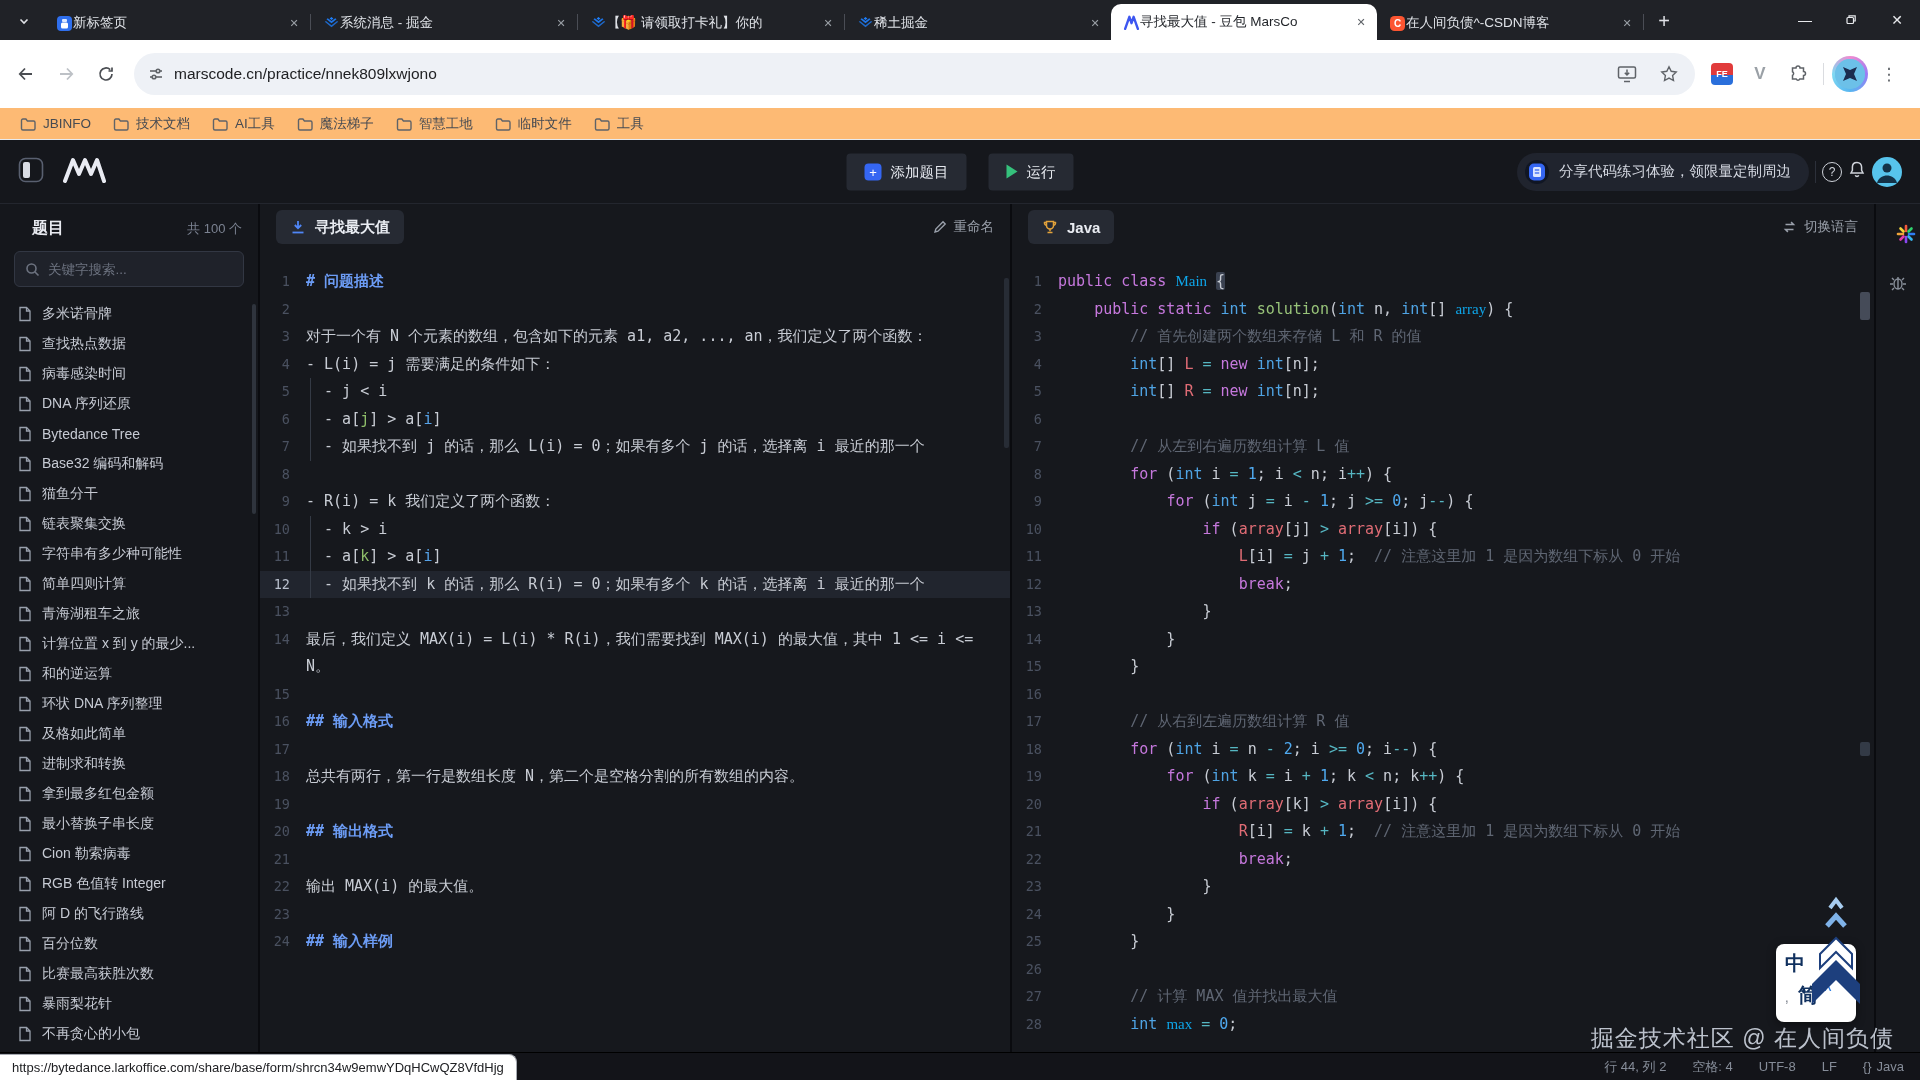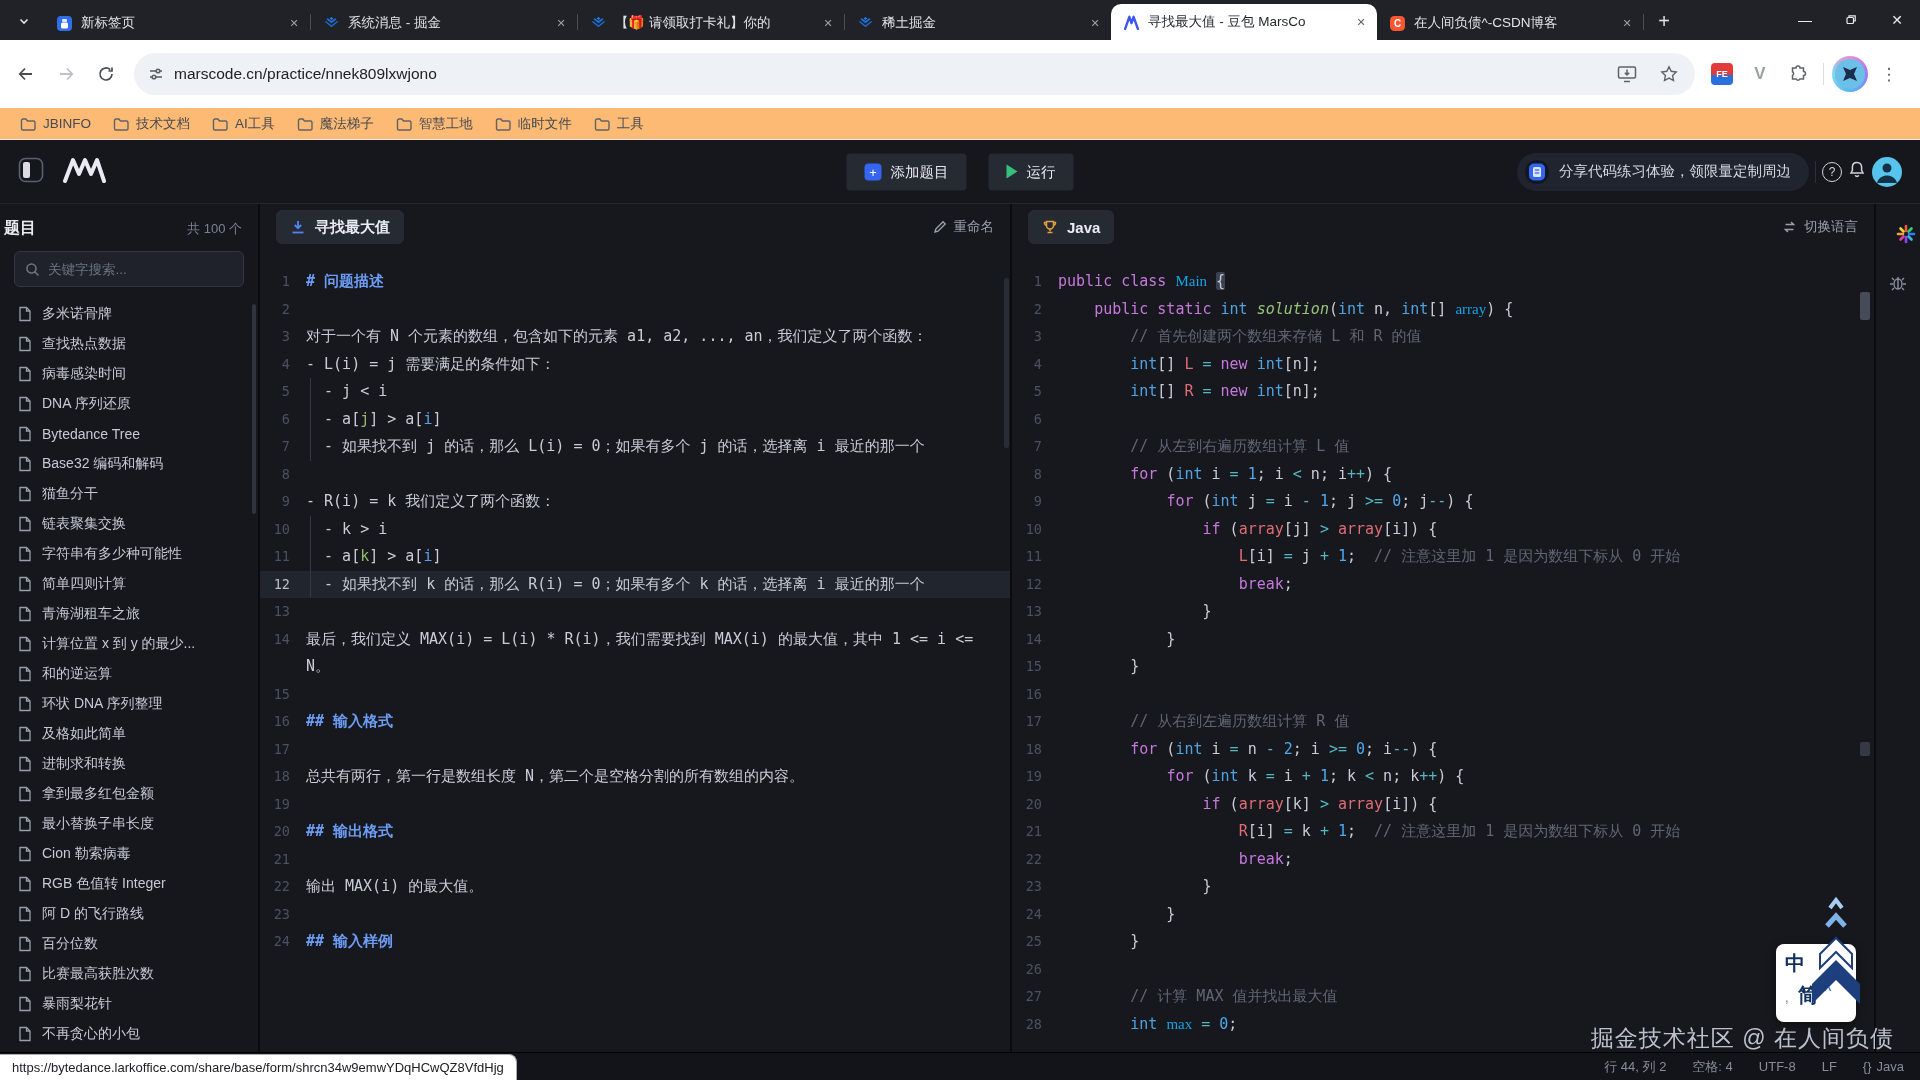--- a/index.html
+++ b/index.html
@@ -3,21 +3,21 @@
 <meta charset="utf-8">
 <style>
   * { margin:0; padding:0; box-sizing:border-box; }
   html,body { width:1920px; height:1080px; overflow:hidden; background:#141519;
               font-family:"Liberation Sans", sans-serif; }
   .screen { position:relative; width:1920px; height:1080px; display:flex; flex-direction:column; overflow:hidden; }
 
   
   .tabstrip { height:40px; background:#202227; display:flex; align-items:flex-end; flex:none; }
   .tab-search { width:28px; height:28px; margin:0 6px 5px 10px; border-radius:50%; display:grid; place-items:center; }
-  .tab { width:266px; height:34px; display:flex; align-items:center; padding:0 8px 0 12px; gap:8px;
+  .tab { width:266px; height:34px; display:flex; align-items:center; padding:0 8px 0 12px; 
          color:#dfe2e7; font-size:13.5px; position:relative; }
   .tab .fav { width:17px; height:17px; flex:none; display:grid; place-items:center; }
   .tab .tab-title { flex:1; white-space:nowrap; overflow:hidden; }
   .tab .tab-close { width:16px; height:16px; flex:none; display:grid; place-items:center; font-size:11px; color:#9aa0a6; border-radius:50%; }
   .tab.active { background:#ffffff; color:#1f2227; border-radius:10px 10px 0 0; height:36px; }
   .tab.active .tab-close { color:#5f6368; }
   .tab-sep { width:1px; height:16px; background:#4a4d55; margin-bottom:10px; flex:none; }
   .newtab-btn { width:28px; height:28px; margin:0 0 5px 6px; display:grid; place-items:center; color:#dfe1e6; font-size:20px; border-radius:50%; }
   .win-controls { margin-left:auto; display:flex; align-self:stretch; align-items:stretch; }
   .win-btn { width:46px; display:grid; place-items:center; color:#e8eaed; font-size:14px; }
@@ -45,21 +45,21 @@
   .tool-btn { display:inline-flex; align-items:center; gap:9px; background:#262a33; height:37px; padding:0 18px; border-radius:4px; color:#e5e8ee; font-size:14.5px; cursor:pointer; }
   .addsq { width:17px; height:17px; border-radius:4px; background:#3566f2; color:#fff; display:grid; place-items:center; font-size:13px; line-height:1; }
   .play-tri { width:0; height:0; border-left:11px solid #35c17c; border-top:7px solid transparent; border-bottom:7px solid transparent; }
   .right-cluster { margin-left:auto; display:flex; align-items:center; gap:6px; }
   .banner-pill { display:flex; align-items:center; gap:10px; background:#20242e; border-radius:19px; height:38px; padding:0 18px 0 8px; color:#d5d9e2; font-size:14.5px; }
   .help-ic { width:20px; height:20px; border-radius:50%; border:1.6px solid #cfd3da; color:#cfd3da; font-size:12px; display:grid; place-items:center; }
   .app-avatar { width:30px; height:30px; border-radius:50%; background:#57c4ec; overflow:hidden; display:grid; place-items:center; }
 
   .main { flex:1; display:flex; min-height:0; }
   .sidebar { width:260px; flex:none; background:#15171c; border-right:2px solid #0a0b0f; display:flex; flex-direction:column; position:relative; }
-  .sb-head { display:flex; align-items:center; justify-content:space-between; padding:14px 16px 8px 4px; }
+  .sb-head { display:flex; align-items:center; justify-content:space-between; padding:14px 16px 8px 32px; }
   .sb-title { font-size:16px; font-weight:bold; color:#e8eaf0; }
   .sb-count { font-size:13px; color:#7b8291; }
   .sb-search { margin:4px 14px 8px 14px; height:36px; background:#1f222a; border:1px solid #323743; border-radius:6px; display:flex; align-items:center; gap:8px; padding:0 10px; }
   .sb-search input { background:transparent; border:none; outline:none; color:#c6cad3; font-size:13.5px; width:170px; }
   .sb-search input::placeholder { color:#6d7380; }
   .sb-list { flex:1; overflow:hidden; padding:4px 0; }
   .sb-item { height:30px; display:flex; align-items:center; gap:10px; padding:0 18px; color:#c6cad3; font-size:14px; cursor:pointer; white-space:nowrap; }
   .sb-thumb { position:absolute; right:2px; top:100px; width:4px; height:210px; background:#2f343d; border-radius:2px; }
 
   .panel { display:flex; flex-direction:column; min-width:0; background:#16181d; }
@@ -75,21 +75,21 @@
   .lc { flex:1; color:#c8ccd4; padding-right:28px; }
   .md .lc { white-space:pre-wrap; }
   .code .lc { white-space:pre; }
   .row.active { background:#21252e; }
   .row.active .ln { color:#b8bfcc; }
   .nested .lc { position:relative; }
   .nested .lc::before { content:""; position:absolute; left:4px; top:0; bottom:0; border-left:1px solid #343a45; }
 
   .t-h { color:#6c9cf5; font-weight:bold; }
   .t-g { color:#8fbf6a; } .t-b { color:#56a2e8; }
-  .t-kw { color:#c678dd; } .t-ty { color:#4fa3e3; } .t-cls { color:#0ea5e9;font-family:Liberation Serif, serif; } .t-fn { color:#98c379;font-style:italic; }
+  .t-kw { color:#c678dd; } .t-ty { color:#4fa3e3; } .t-cls { color:#0ea5e9;font-family:Liberation Serif, serif; } .t-fn { color:#98c379; }
   .t-var { color:#e06c75; } .t-num { color:#4fa9ef; } .t-op { color:#56b6c2; } .t-cm { color:#5f6673; }
   .t-match { background:#3a4150; border-radius:2px; }
 
   .code-thumb { position:absolute; right:4px; top:88px; width:10px; height:28px; background:#454b58; border-radius:2px; }
   .code-mark { position:absolute; right:4px; top:538px; width:10px; height:14px; background:#333a46; border-radius:2px; }
   .md-thumb { position:absolute; right:1px; top:74px; width:5px; height:170px; background:#272c35; border-radius:2px; }
 
   .right-rail { width:46px; flex:none; background:#16181d; border-left:2px solid #0a0b0f; display:flex; flex-direction:column; align-items:center; padding-top:20px; gap:8px; }
   .ai-label { color:#dfe3ea; font-size:12px; font-weight:bold; }
   .rail-bug { margin-top:22px; }

